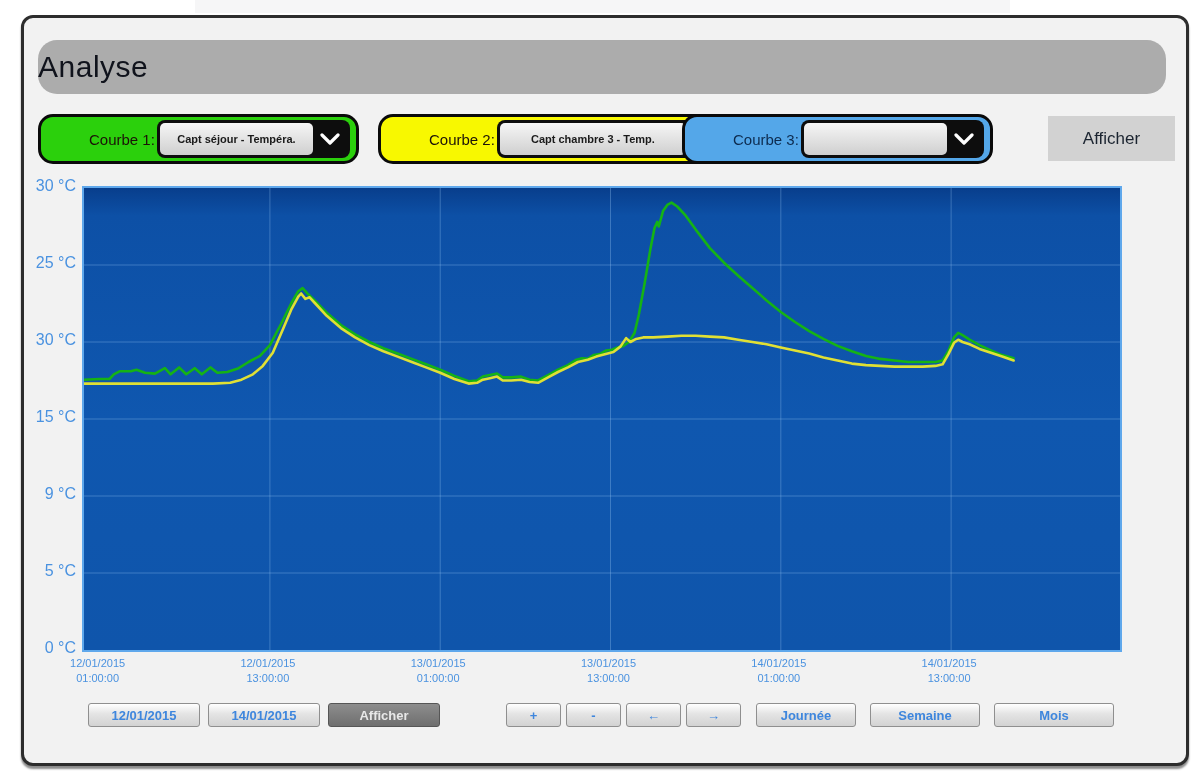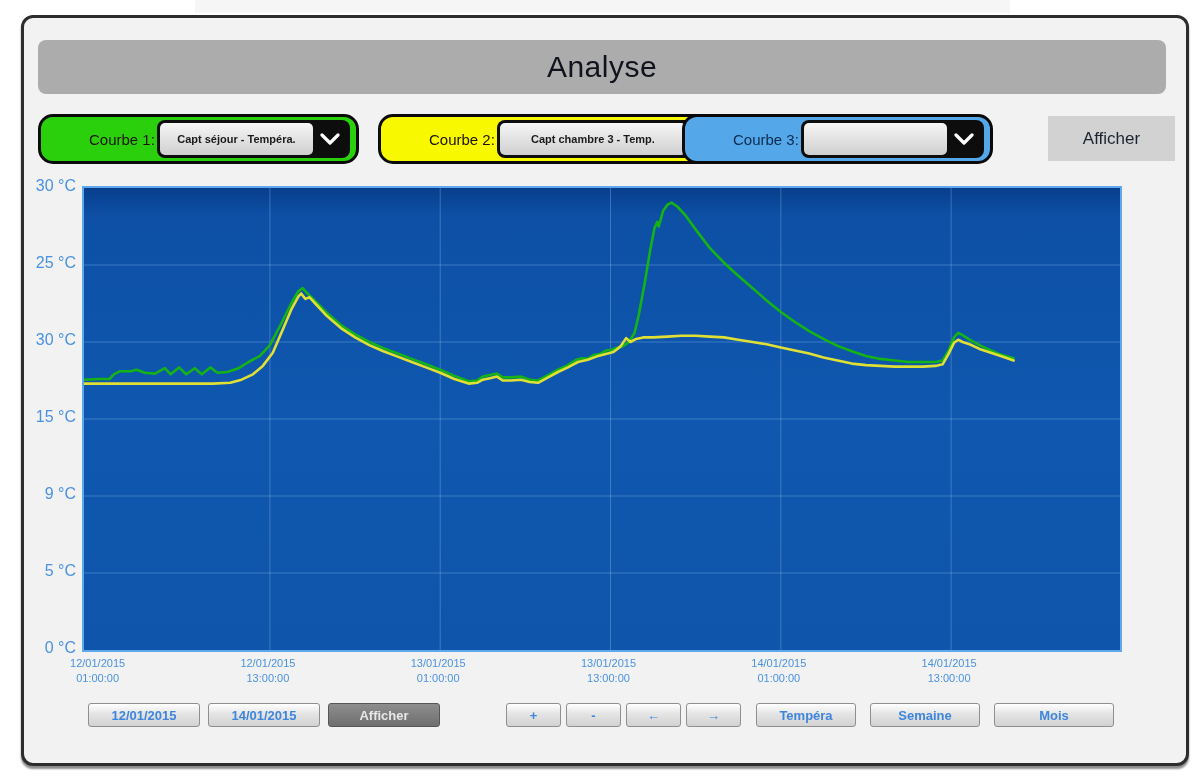--- a/index.html
+++ b/index.html
@@ -3,21 +3,21 @@
 <meta charset="utf-8">
 <style>
   html,body{margin:0;padding:0;background:#ffffff;}
   body{width:1200px;height:779px;position:relative;overflow:hidden;
        font-family:"Liberation Sans",sans-serif;}
   .top-strip{position:absolute;left:195px;top:0;width:815px;height:13px;background:#f6f6f7;}
   .panel{position:absolute;left:21px;top:15px;width:1162px;height:745px;
          background:#f2f2f2;border:3px solid #2d2d2d;border-radius:12px;
          box-shadow:0 3px 2px rgba(0,0,0,.45);}
   .header{position:absolute;left:14px;top:22px;width:1128px;height:54px;
-          background:#acacac;border-radius:8px;display:flex;align-items:center;justify-content:center;}
+          background:#acacac;border-radius:19px;display:flex;align-items:center;}
   .header .title{font-size:30px;color:#10131c;letter-spacing:.5px;}
   .sel-group{position:absolute;top:96px;height:50px;border:3px solid #0a0a0a;border-radius:15px;
              box-sizing:border-box;display:flex;align-items:center;padding:0 6px 0 10px;}
   .sel-label{font-size:15px;color:#1c1208;white-space:nowrap;margin-left:38px;}
   .combo{height:38px;background:#0d0d0d;border-radius:8px;display:flex;align-items:center;
          padding:3px;box-sizing:border-box;margin-left:2px;cursor:pointer;flex:1;}
   .combo-field{flex:1;height:100%;background:linear-gradient(180deg,#f6f6f6,#cfcfcf);
                border-radius:5px;display:flex;align-items:center;justify-content:center;
                font-size:11px;font-weight:bold;color:#1a1a1a;overflow:hidden;white-space:nowrap;}
   .combo-caret{width:34px;height:100%;display:flex;align-items:center;justify-content:center;}
@@ -136,16 +136,16 @@
       </div>
     </div>
 
   <button class="bbtn" style="left:64px;width:112px;">12/01/2015</button>
   <button class="bbtn" style="left:184px;width:112px;">14/01/2015</button>
   <button class="bbtn dark" style="left:304px;width:112px;">Afficher</button>
   <button class="bbtn" style="left:482px;width:55px;">+</button>
   <button class="bbtn" style="left:542px;width:55px;">-</button>
   <button class="bbtn" style="left:602px;width:55px;">←</button>
   <button class="bbtn" style="left:662px;width:55px;">→</button>
-  <button class="bbtn" style="left:732px;width:100px;">Tempéra</button>
+  <button class="bbtn" style="left:732px;width:100px;">Journée</button>
   <button class="bbtn" style="left:846px;width:110px;">Semaine</button>
   <button class="bbtn" style="left:970px;width:120px;">Mois</button>
 </div>
 
 </body></html>

